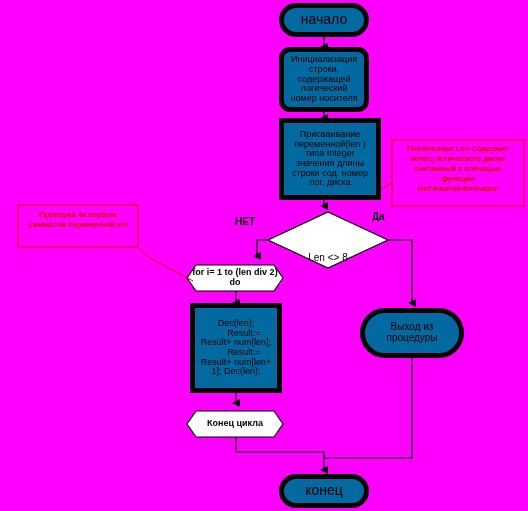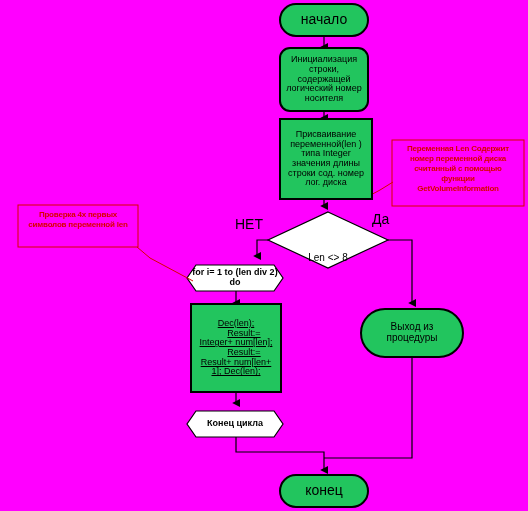--- a/index.html
+++ b/index.html
@@ -8,36 +8,36 @@
     background:#FF00FF;
     font-family:"Liberation Sans", sans-serif;
     overflow:hidden;
     position:relative;
   }
   #canvas{position:absolute;left:0;top:0;width:528px;height:511px;}
   .svg-layer{position:absolute;left:0;top:0;width:528px;height:511px;}
 
   .node{
     position:absolute;
-    background:#22c55e;
-    border:2px solid #000000;
+    background:#0369a1;
+    border:5px solid #000000;
     box-sizing:border-box;
     display:flex;
     align-items:center;
     justify-content:center;
     text-align:center;
     color:#000000;
     line-height:1.08;
   }
   .terminator{
     border-radius:22px;
     font-size:14px;
   }
   .process{ font-size:9px; padding:2px 3px; }
-  .process-code{ font-size:9px; padding:2px 2px; text-align:center;text-decoration:underline; }
+  .process-code{ font-size:9px; padding:2px 2px; text-align:center; }
   .decision{
     background:transparent;
     border:none;
     font-size:10px;
   }
   .decision .dlabel{
     position:relative;z-index:3;margin-top:37px;
   }
   .hexbox{
     background:transparent;border:none;font-size:9px;font-weight:bold;
@@ -49,22 +49,22 @@
     color:#D90000;
     font-weight:bold;
     font-size:8px;
     text-align:center;
     line-height:1.25;
     letter-spacing:-0.2px;
   }
   .edge-label{
     position:absolute;
     color:#000000;
-    font-weight:normal;
-    font-size:14px;
+    font-weight:bold;
+    font-size:10px;
   }
 </style>
 </head>
 <body>
 
 <div id="canvas">
 
   <svg class="svg-layer" viewBox="0 0 528 511">
     <defs>
       <marker id="arw" markerWidth="9" markerHeight="9" refX="4" refY="4.2" orient="auto" markerUnits="userSpaceOnUse">
@@ -104,36 +104,36 @@
   </svg>
 
   <div class="node terminator" style="left:279px;top:3px;width:90px;height:34px;">
     <span>начало</span>
   </div>
 
   <div class="node process" style="left:279px;top:47px;width:90px;height:65px;border-radius:11px;">
     <span>Инициализация строки, содержащей логический номер носителя</span>
   </div>
 
-  <div class="node process" style="left:279px;top:118px;width:94px;height:82px;">
+  <div class="node process" style="left:279px;top:118px;width:102px;height:82px;">
     <span>Присваивание переменной(len ) типа Integer значения длины строки сод. номер лог. диска</span>
   </div>
 
   <div class="node decision" style="left:268px;top:212px;width:120px;height:56px;">
     <span class="dlabel">Len &lt;&gt; 8</span>
   </div>
 
   <div class="node hexbox" style="left:187px;top:265px;width:96px;height:26px;">
     <span class="hlabel">for i= 1 to (len div 2) do</span>
   </div>
 
   <div class="node process-code" style="left:190px;top:303px;width:92px;height:90px;flex-direction:column;justify-content:center;">
     <span>Dec(len);</span>
     <span style="padding-left:16px;">Result:=</span>
-    <span>Integer+ num[len];</span>
+    <span>Result+ num[len];</span>
     <span style="padding-left:16px;">Result:=</span>
     <span>Result+ num[len+</span>
     <span>1];  Dec(len);</span>
   </div>
 
   <div class="node hexbox" style="left:187px;top:411px;width:96px;height:26px;">
     <span class="hlabel">Конец цикла</span>
   </div>
 
   <div class="node process" style="left:360px;top:308px;width:104px;height:50px;font-size:10px;border-radius:25px;">
@@ -151,19 +151,19 @@
     <span>Да</span>
   </div>
 
   <div class="annot" style="left:18px;top:210px;width:120px;">
     <div>Проверка 4х первых</div>
     <div>символов переменной len</div>
   </div>
 
   <div class="annot" style="left:392px;top:144px;width:132px;">
     <div>Переменная Len Содержит</div>
-    <div>номер переменной диска</div>
+    <div>конец логического диска</div>
     <div>считанный с помощью</div>
     <div>функции</div>
     <div>GetVolumeInformation</div>
   </div>
 
 </div>
 
 </body></html>

